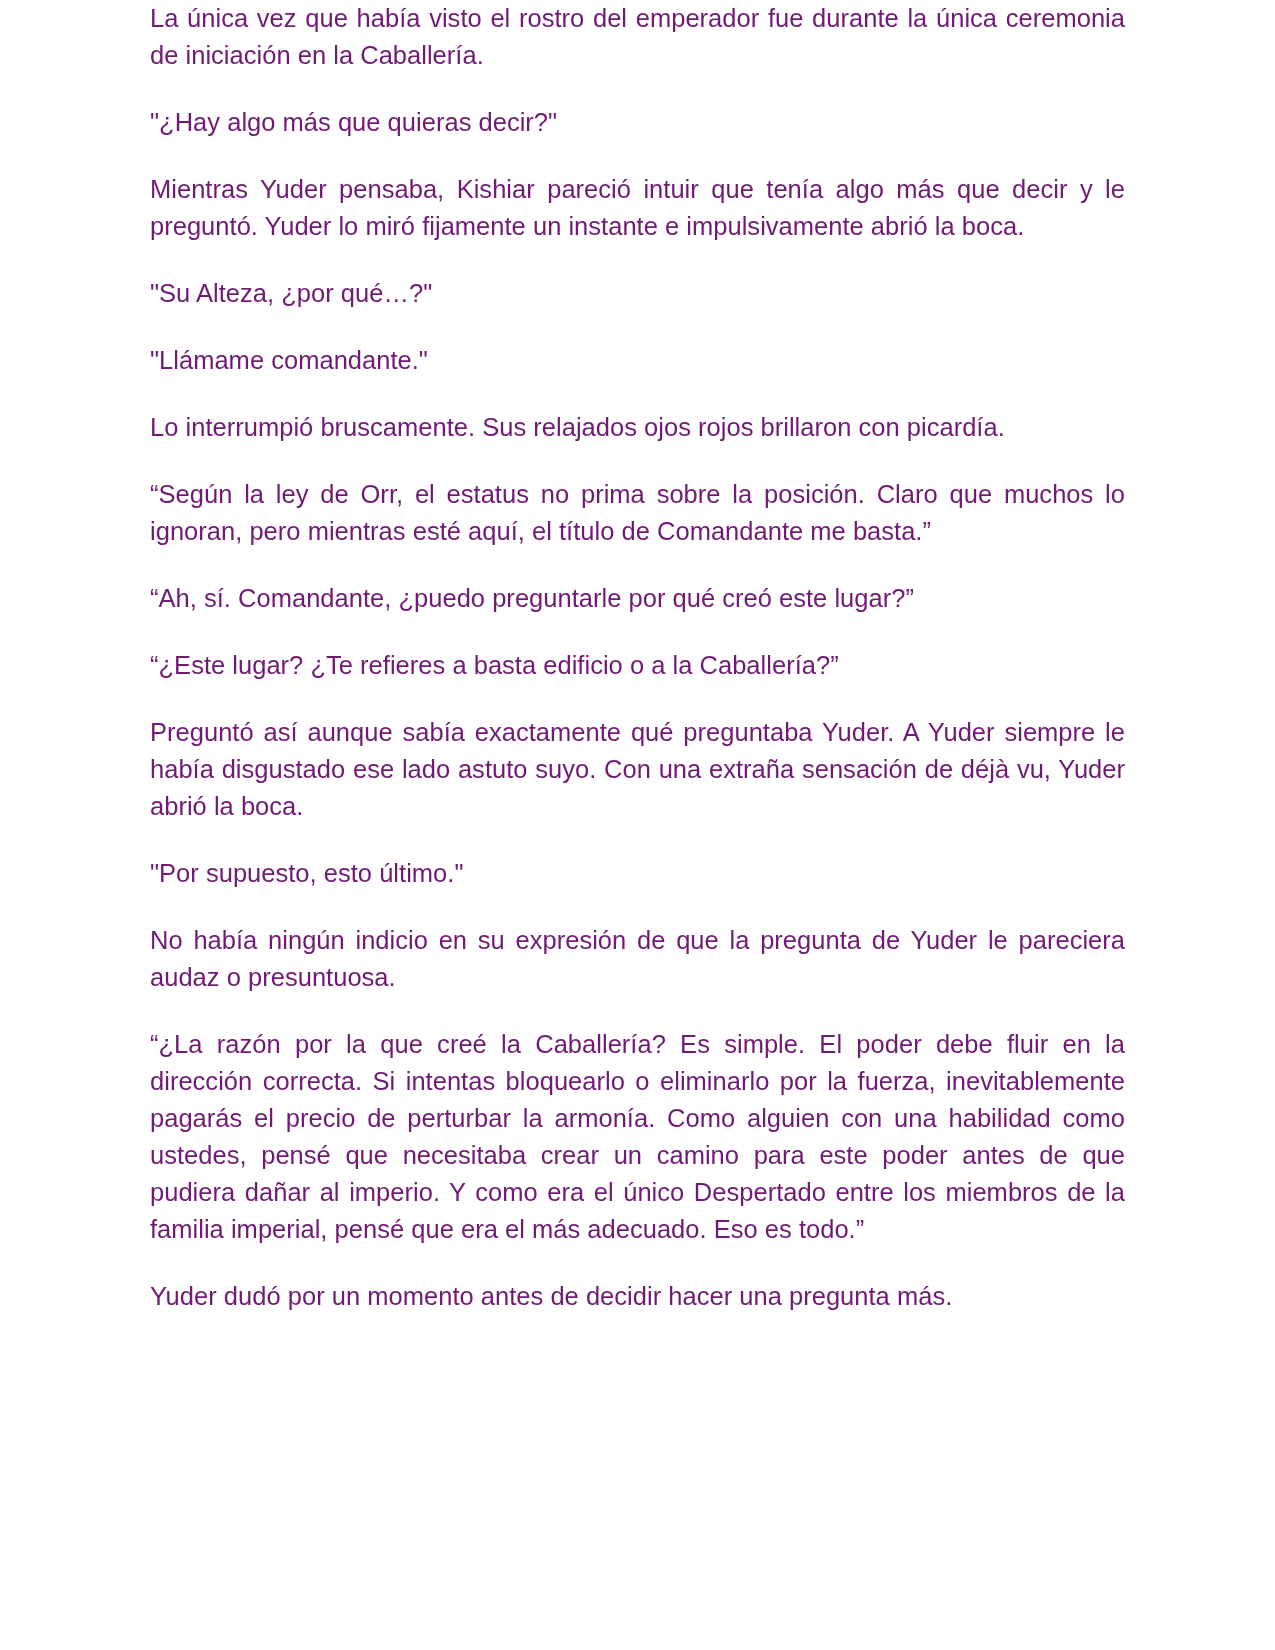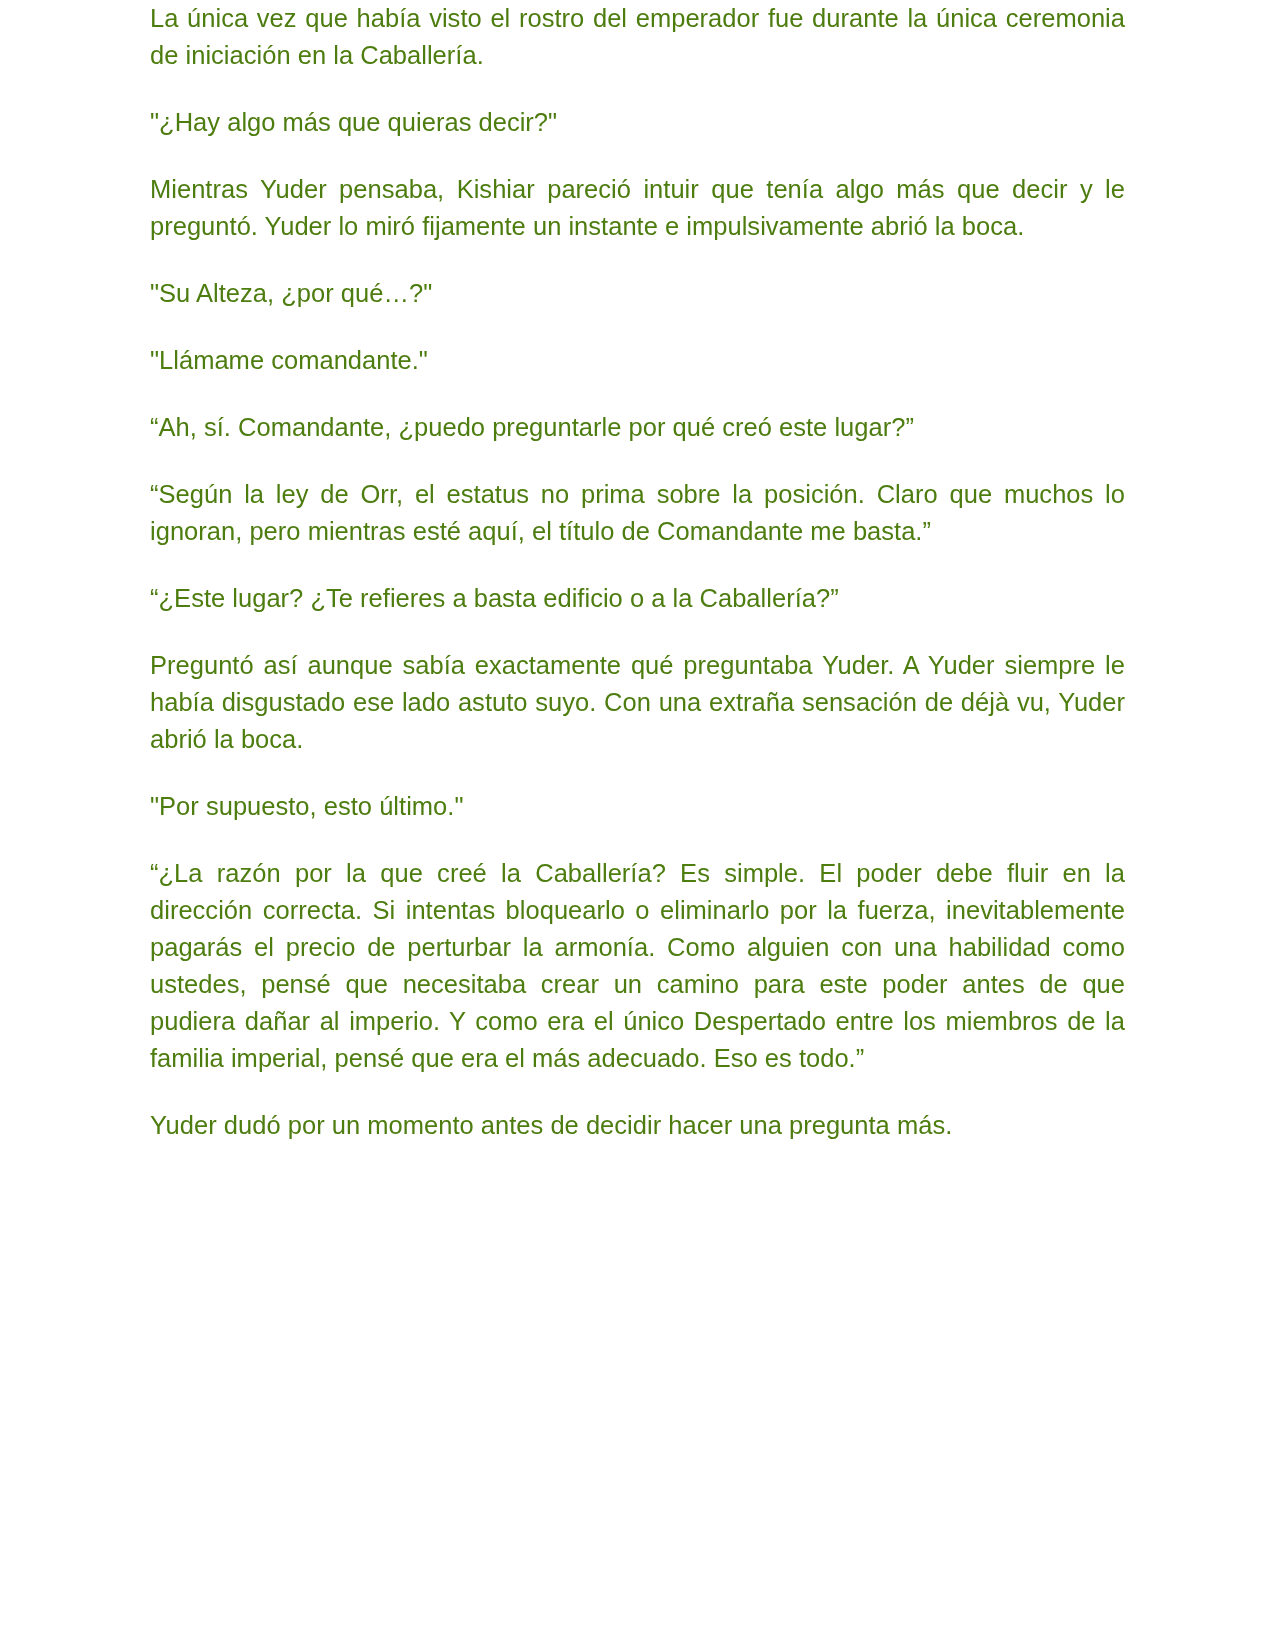--- a/index.html
+++ b/index.html
@@ -22,21 +22,21 @@
     left: 150px;
     top: 0px;
     width: 975px;
   }
 
   p.para {
     margin: 0 0 30px 0;
     font-family: "Liberation Sans", sans-serif;
     font-size: 25.5px;
     line-height: 37px;
-    color: #4d7c0f;
+    color: #701a75;
     text-align: justify;
     text-justify: inter-word;
     -webkit-hyphens: none;
     hyphens: none;
     word-spacing: 0px;
     letter-spacing: 0.02px;
   }
 
   
   p.para:last-child {
@@ -48,22 +48,24 @@
 <body>
 
 <div class="page">
   <div class="content">
 
     <p class="para">La única vez que había visto el rostro del emperador fue durante la única ceremonia de iniciación en la Caballería.</p>
     <p class="para">"¿Hay algo más que quieras decir?"</p>
     <p class="para">Mientras Yuder pensaba, Kishiar pareció intuir que tenía algo más que decir y le preguntó. Yuder lo miró fijamente un instante e impulsivamente abrió la boca.</p>
     <p class="para">"Su Alteza, ¿por qué…?"</p>
     <p class="para">"Llámame comandante."</p>
+    <p class="para">Lo interrumpió bruscamente. Sus relajados ojos rojos brillaron con picardía.</p>
+    <p class="para">“Según la ley de Orr, el estatus no prima sobre la posición. Claro que muchos lo ignoran, pero mientras esté aquí, el título de Comandante me basta.”</p>
     <p class="para">“Ah, sí. Comandante, ¿puedo preguntarle por qué creó este lugar?”</p>
-    <p class="para">“Según la ley de Orr, el estatus no prima sobre la posición. Claro que muchos lo ignoran, pero mientras esté aquí, el título de Comandante me basta.”</p>
     <p class="para">“¿Este lugar? ¿Te refieres a basta edificio o a la Caballería?”</p>
     <p class="para">Preguntó así aunque sabía exactamente qué preguntaba Yuder. A Yuder siempre le había disgustado ese lado astuto suyo. Con una extraña sensación de déjà vu, Yuder abrió la boca.</p>
     <p class="para">"Por supuesto, esto último."</p>
+    <p class="para">No había ningún indicio en su expresión de que la pregunta de Yuder le pareciera audaz o presuntuosa.</p>
     <p class="para">“¿La razón por la que creé la Caballería? Es simple. El poder debe fluir en la dirección correcta. Si intentas bloquearlo o eliminarlo por la fuerza, inevitablemente pagarás el precio de perturbar la armonía. Como alguien con una habilidad como ustedes, pensé que necesitaba crear un camino para este poder antes de que pudiera dañar al imperio. Y como era el único Despertado entre los miembros de la familia imperial, pensé que era el más adecuado. Eso es todo.”</p>
     <p class="para">Yuder dudó por un momento antes de decidir hacer una pregunta más.</p>
 
   </div>
 </div>
 
 </body></html>

